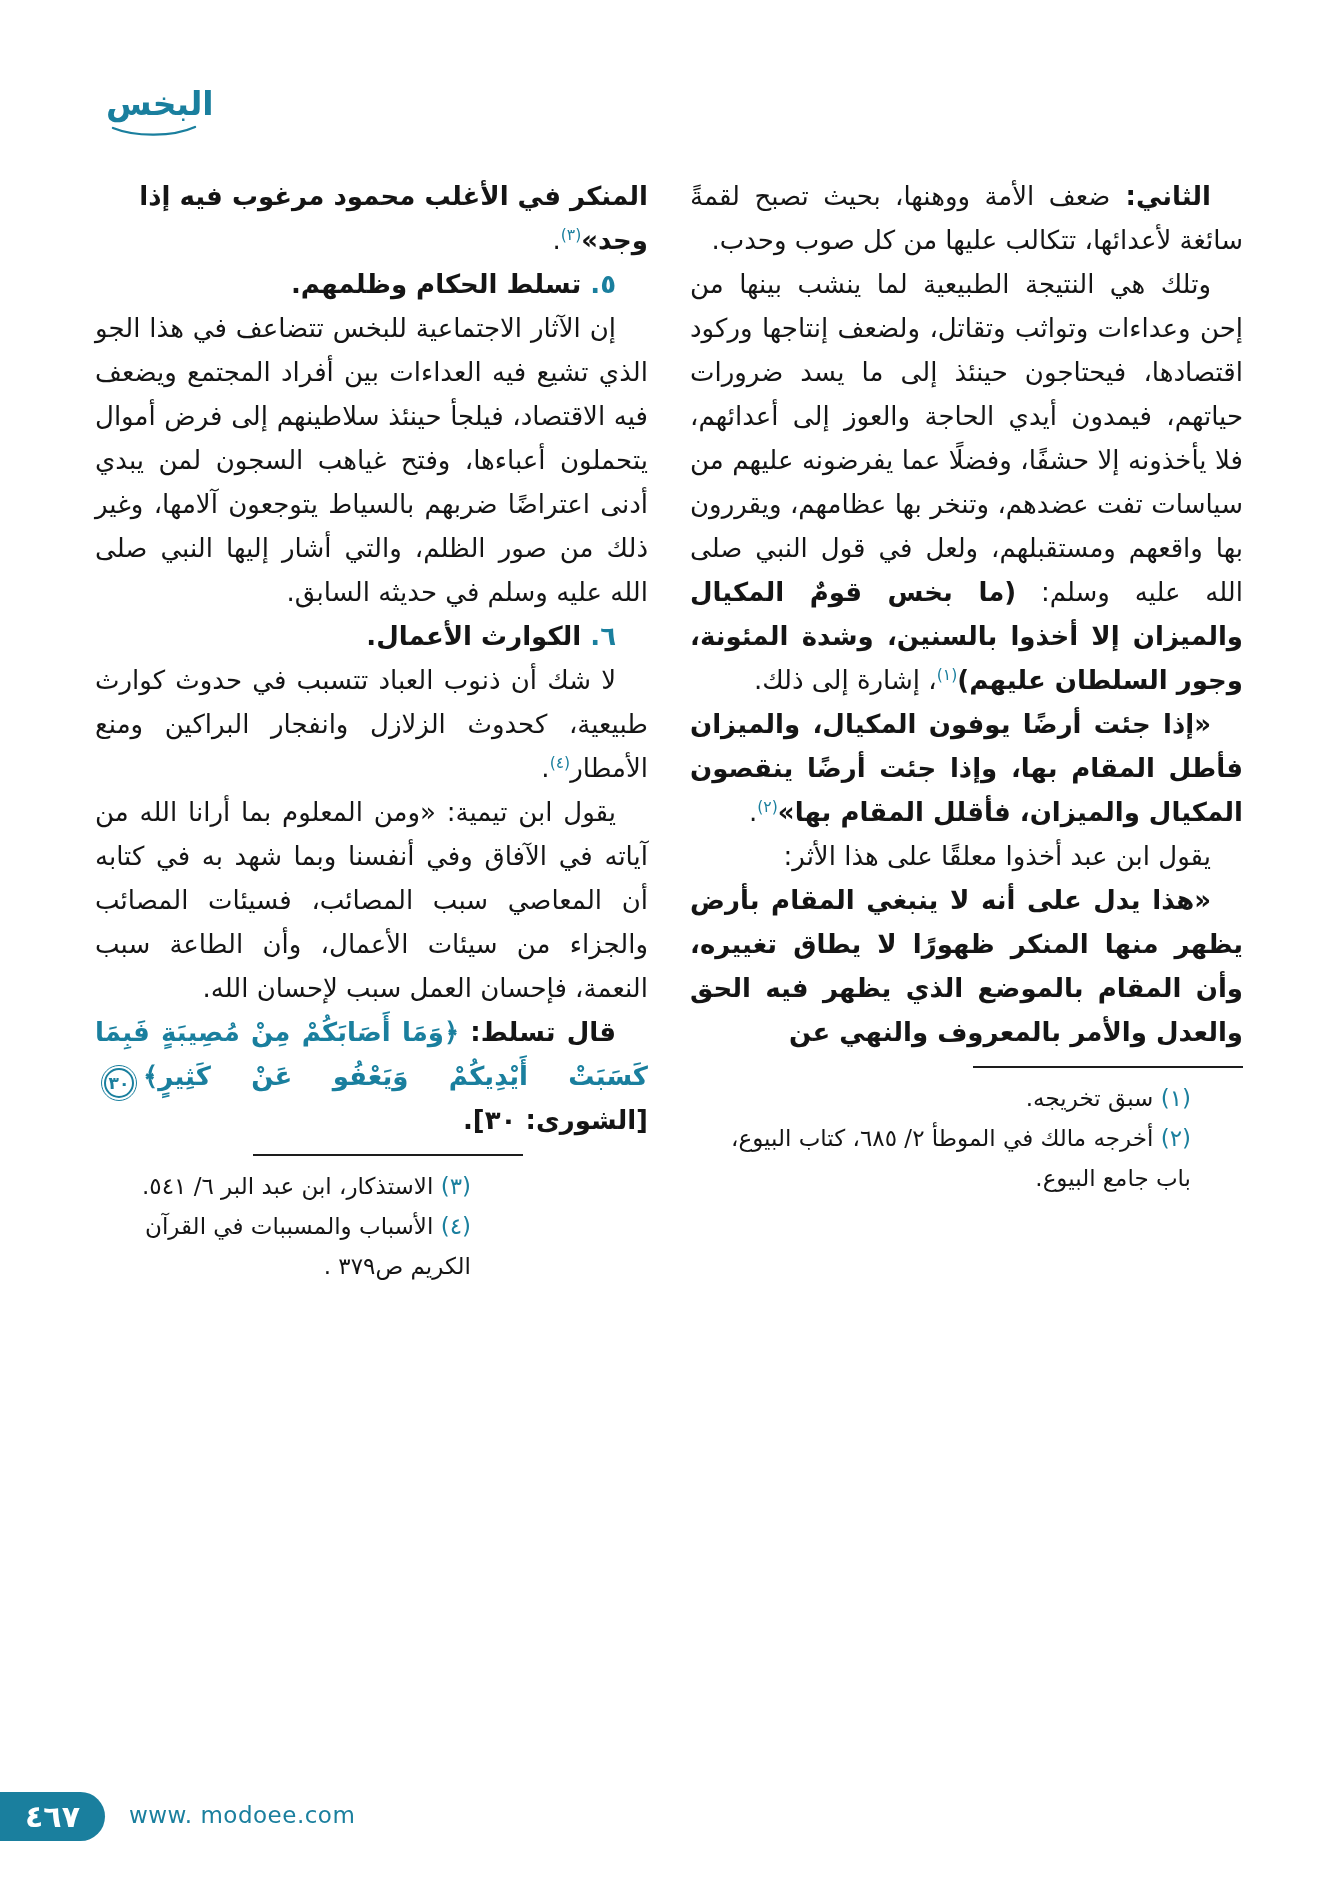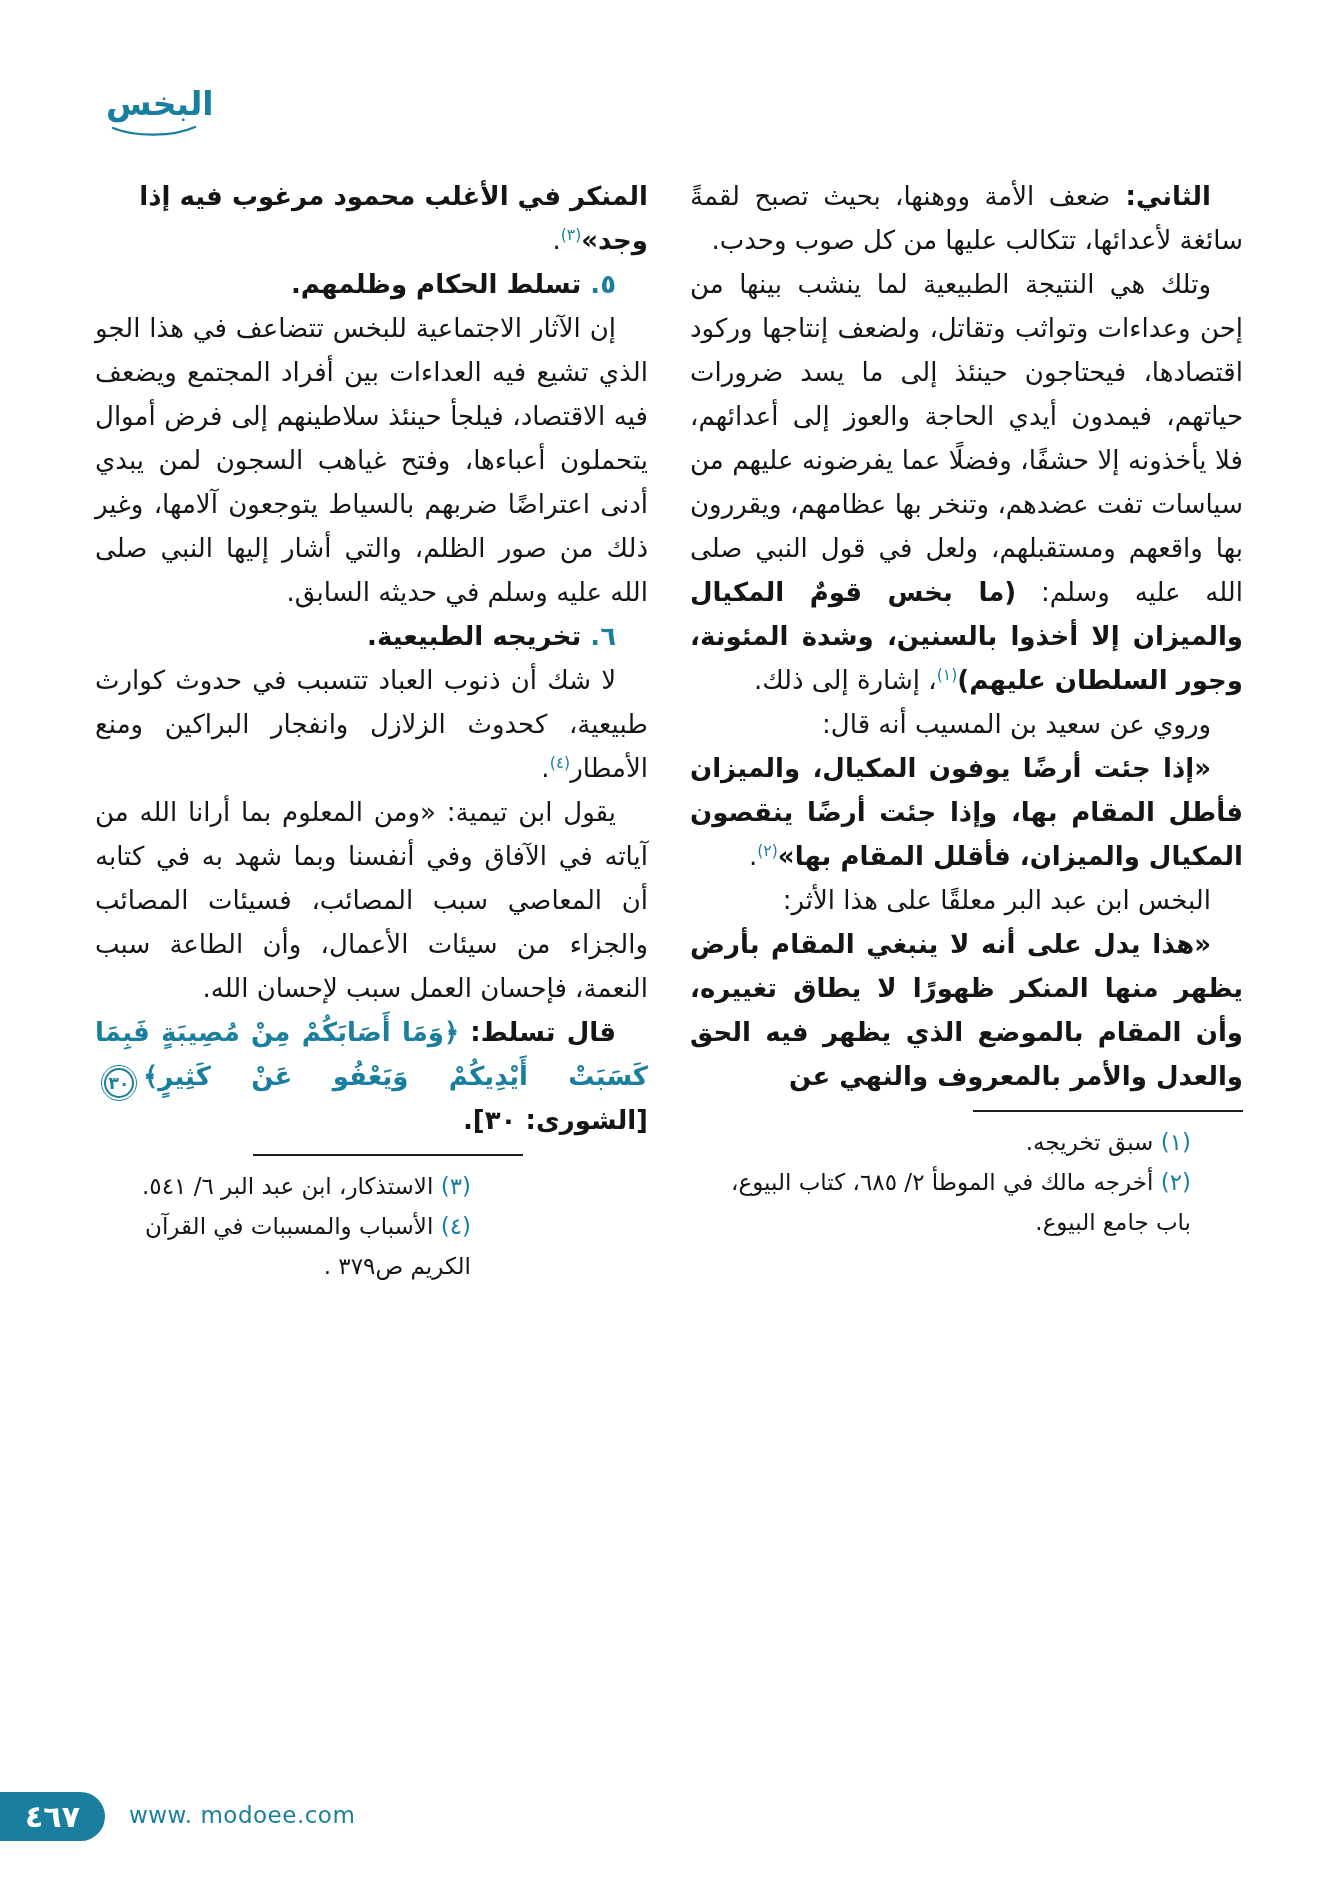--- a/index.html
+++ b/index.html
@@ -67,40 +67,39 @@
     <span class="rh-word">البخس</span>
     <svg class="rh-swash" width="86" height="12" viewBox="0 0 86 12">
       <path d="M2 3 C 24 12, 62 12, 84 2" fill="none" stroke-width="2.4" stroke-linecap="round"></path>
     </svg>
   </div>
 
   <section class="col col-right" lang="ar">
     <div class="body">
         <p class="para"><span class="b">الثاني: </span><span>ضعف الأمة ووهنها، بحيث تصبح لقمةً سائغة لأعدائها، تتكالب عليها من كل صوب وحدب.</span></p>
         <p class="para"><span>وتلك هي النتيجة الطبيعية لما ينشب بينها من إحن وعداءات وتواثب وتقاتل، ولضعف إنتاجها وركود اقتصادها، فيحتاجون حينئذ إلى ما يسد ضرورات حياتهم، فيمدون أيدي الحاجة والعوز إلى أعدائهم، فلا يأخذونه إلا حشفًا، وفضلًا عما يفرضونه عليهم من سياسات تفت عضدهم، وتنخر بها عظامهم، ويقررون بها واقعهم ومستقبلهم، ولعل في قول النبي صلى الله عليه وسلم: </span><span class="b">(ما بخس قومٌ المكيال والميزان إلا أخذوا بالسنين، وشدة المئونة، وجور السلطان عليهم)</span><sup class="accent">(١)</sup><span>، إشارة إلى ذلك.</span></p>
-        <p class="para"><span>وروي عن سعيد بن المسيب أنه قال:</span></p>
         <p class="para"><span class="b">«إذا جئت أرضًا يوفون المكيال، والميزان فأطل المقام بها، وإذا جئت أرضًا ينقصون المكيال والميزان، فأقلل المقام بها»</span><sup class="accent">(٢)</sup><span>.</span></p>
-        <p class="para"><span>البخس ابن عبد البر معلقًا على هذا الأثر:</span></p>
+        <p class="para"><span>يقول ابن عبد أخذوا معلقًا على هذا الأثر:</span></p>
         <p class="para"><span class="b">«هذا يدل على أنه لا ينبغي المقام بأرض يظهر منها المنكر ظهورًا لا يطاق تغييره، وأن المقام بالموضع الذي يظهر فيه الحق والعدل والأمر بالمعروف والنهي عن</span></p>
       </div>
     <div class="fnblock">
       <div class="fnrule"></div>
       <div class="footnotes">
           <p class="para noindent"><span class="accent">(١) </span><span>سبق تخريجه.</span></p>
           <p class="para noindent"><span class="accent">(٢) </span><span>أخرجه مالك في الموطأ ٢/ ٦٨٥، كتاب البيوع، باب جامع البيوع.</span></p>
         </div>
     </div>
   </section>
 
   <section class="col col-left" lang="ar">
     <div class="body">
         <p class="para noindent"><span class="b">المنكر في الأغلب محمود مرغوب فيه إذا وجد»</span><sup class="accent">(٣)</sup><span>.</span></p>
         <p class="para"><span class="b accent">٥. </span><span class="b">تسلط الحكام وظلمهم.</span></p>
         <p class="para"><span>إن الآثار الاجتماعية للبخس تتضاعف في هذا الجو الذي تشيع فيه العداءات بين أفراد المجتمع ويضعف فيه الاقتصاد، فيلجأ حينئذ سلاطينهم إلى فرض أموال يتحملون أعباءها، وفتح غياهب السجون لمن يبدي أدنى اعتراضًا ضربهم بالسياط يتوجعون آلامها، وغير ذلك من صور الظلم، والتي أشار إليها النبي صلى الله عليه وسلم في حديثه السابق.</span></p>
-        <p class="para"><span class="b accent">٦. </span><span class="b">تخريجه الطبيعية.</span></p>
+        <p class="para"><span class="b accent">٦. </span><span class="b">الكوارث الأعمال.</span></p>
         <p class="para"><span>لا شك أن ذنوب العباد تتسبب في حدوث كوارث طبيعية، كحدوث الزلازل وانفجار البراكين ومنع الأمطار</span><sup class="accent">(٤)</sup><span>.</span></p>
         <p class="para"><span>يقول ابن تيمية: «ومن المعلوم بما أرانا الله من آياته في الآفاق وفي أنفسنا وبما شهد به في كتابه أن المعاصي سبب المصائب، فسيئات المصائب والجزاء من سيئات الأعمال، وأن الطاعة سبب النعمة، فإحسان العمل سبب لإحسان الله.</span></p>
         <p class="para"><span class="b">قال تسلط: </span><span class="quran">﴿</span><span class="quran">وَمَا أَصَابَكُمْ مِنْ مُصِيبَةٍ فَبِمَا كَسَبَتْ أَيْدِيكُمْ وَيَعْفُو عَنْ كَثِيرٍ</span><span class="quran">﴾</span><span class="rosette">٣٠</span><span class="b"> [الشورى: ٣٠].</span></p>
       </div>
     <div class="fnblock">
       <div class="fnrule"></div>
       <div class="footnotes">
           <p class="para noindent"><span class="accent">(٣) </span><span>الاستذكار، ابن عبد البر ٦/ ٥٤١.</span></p>
           <p class="para noindent"><span class="accent">(٤) </span><span>الأسباب والمسببات في القرآن الكريم ص٣٧٩ .</span></p>
         </div>

